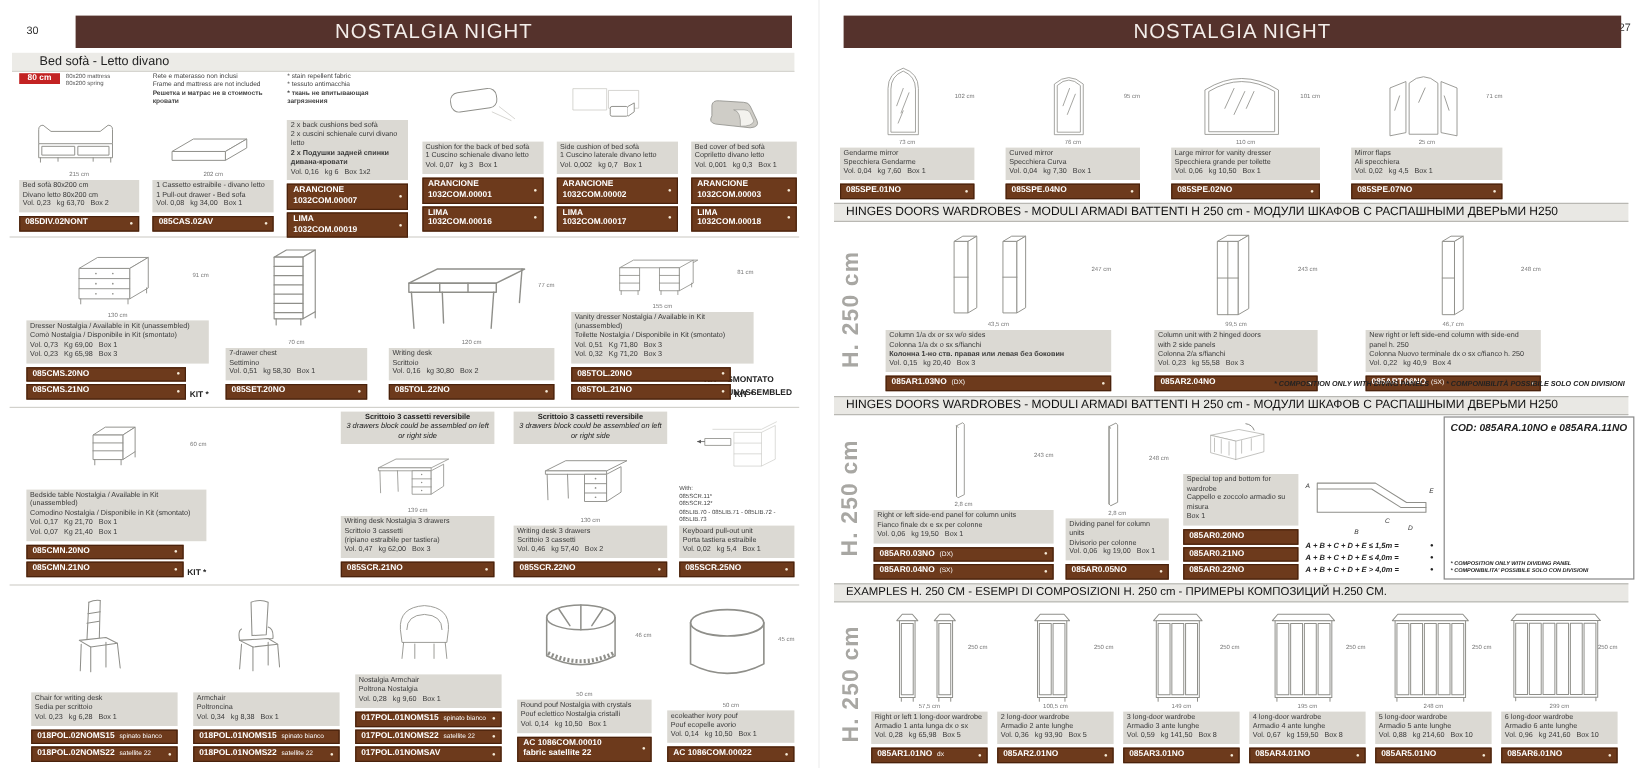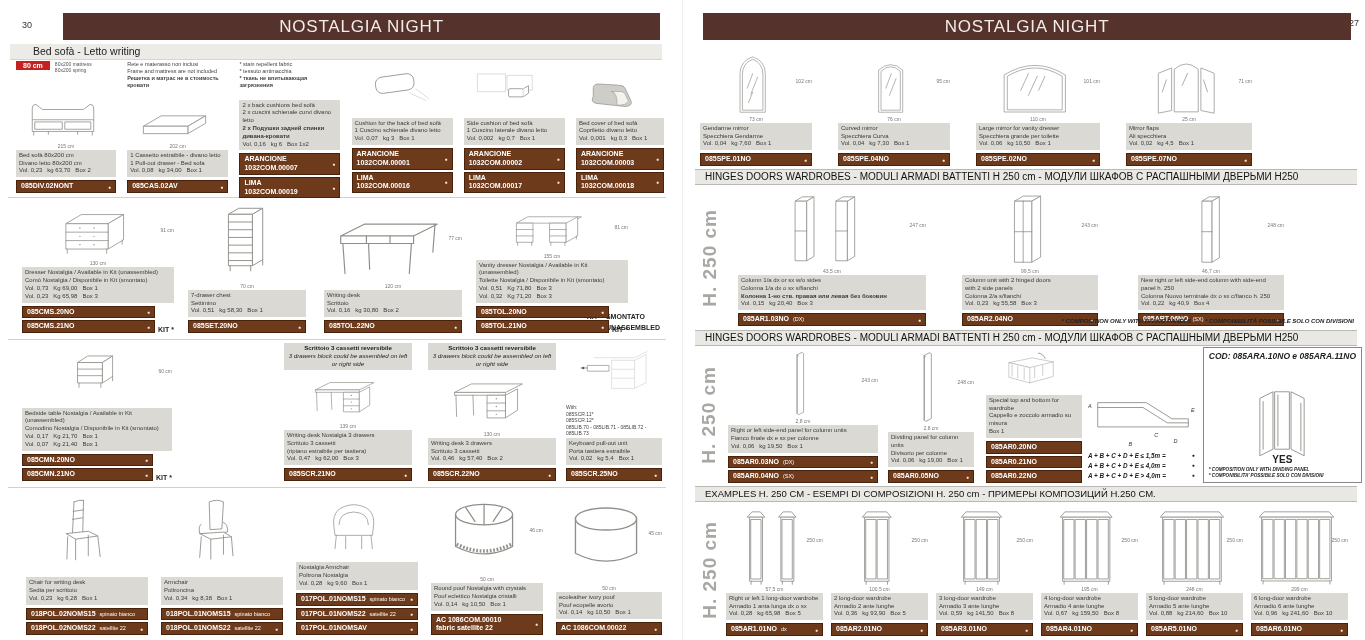--- a/index.html
+++ b/index.html
@@ -80,21 +80,21 @@
 </style>
 </head>
 <body>
 
 <div class="pagenum" id="pn26">30</div>
 <div class="pagenum" id="pn27">27</div>
 
 <div class="hbar" id="hbar-l">NOSTALGIA NIGHT</div>
 <div class="hbar" id="hbar-r">NOSTALGIA NIGHT</div>
 
-<div class="ltitle">Bed sofà - Letto writing</div>
+<div class="ltitle">Bed sofà - Letto divano</div>
 
 <div class="hdiv" style="top:197px"></div>
 <div class="hdiv" style="top:339px"></div>
 <div class="hdiv" style="top:487px"></div>
 <div class="pagesep"></div>
 
 <div id="l-row1" class="row">
     <div class="cell" style="width: 100px;">
       <div class="badge-row">
         <span class="badge">80 cm</span>
@@ -902,29 +902,20 @@
       </div>
     <div class="f-line">
         <span>A + B + C + D + E &gt; 4,0m =</span>
         <span class="dot">●</span>
       </div>
   </div>
 
   <div class="codbox">
     <div class="cod-title">COD: 085ARA.10NO e 085ARA.11NO</div>
     <div class="cod-draws">
-      <div class="cod-item">
-        <div style="height:78px"><svg viewBox="0 0 78 102">
-              <path d="M12 26 L28 18 V88 L12 96 Z" stroke="#8f8f8a" stroke-width="1.1" fill="#ffffff" stroke-linejoin="round"></path>
-              <rect x="30" y="18" width="18" height="70" stroke="#8f8f8a" stroke-width="1.1" fill="#ffffff" stroke-linejoin="round"></rect>
-              <path d="M50 18 L66 26 V96 L50 88 Z" stroke="#8f8f8a" stroke-width="1.1" fill="#ffffff" stroke-linejoin="round"></path>
-              <path d="M16 30 v58 M34 22 v62 M62 32 v58" stroke="#8f8f8a" stroke-width="1.1" fill="none" stroke-linejoin="round" stroke-linecap="round"></path>
-            </svg></div>
-        <div class="lbl">YES</div>
-      </div>
     </div>
     <div class="cod-foot">
       <div>* COMPOSITION ONLY WITH DIVIDING PANEL</div>
       <div>* COMPONIBILITA' POSSIBILE SOLO CON DIVISIONI</div>
     </div>
   </div>
 </div>
 
 <div class="sbar" id="sbar3">EXAMPLES H. 250 CM - ESEMPI DI COMPOSIZIONI H. 250 cm - ПРИМЕРЫ КОМПОЗИЦИЙ H.250 СМ.</div>
 

